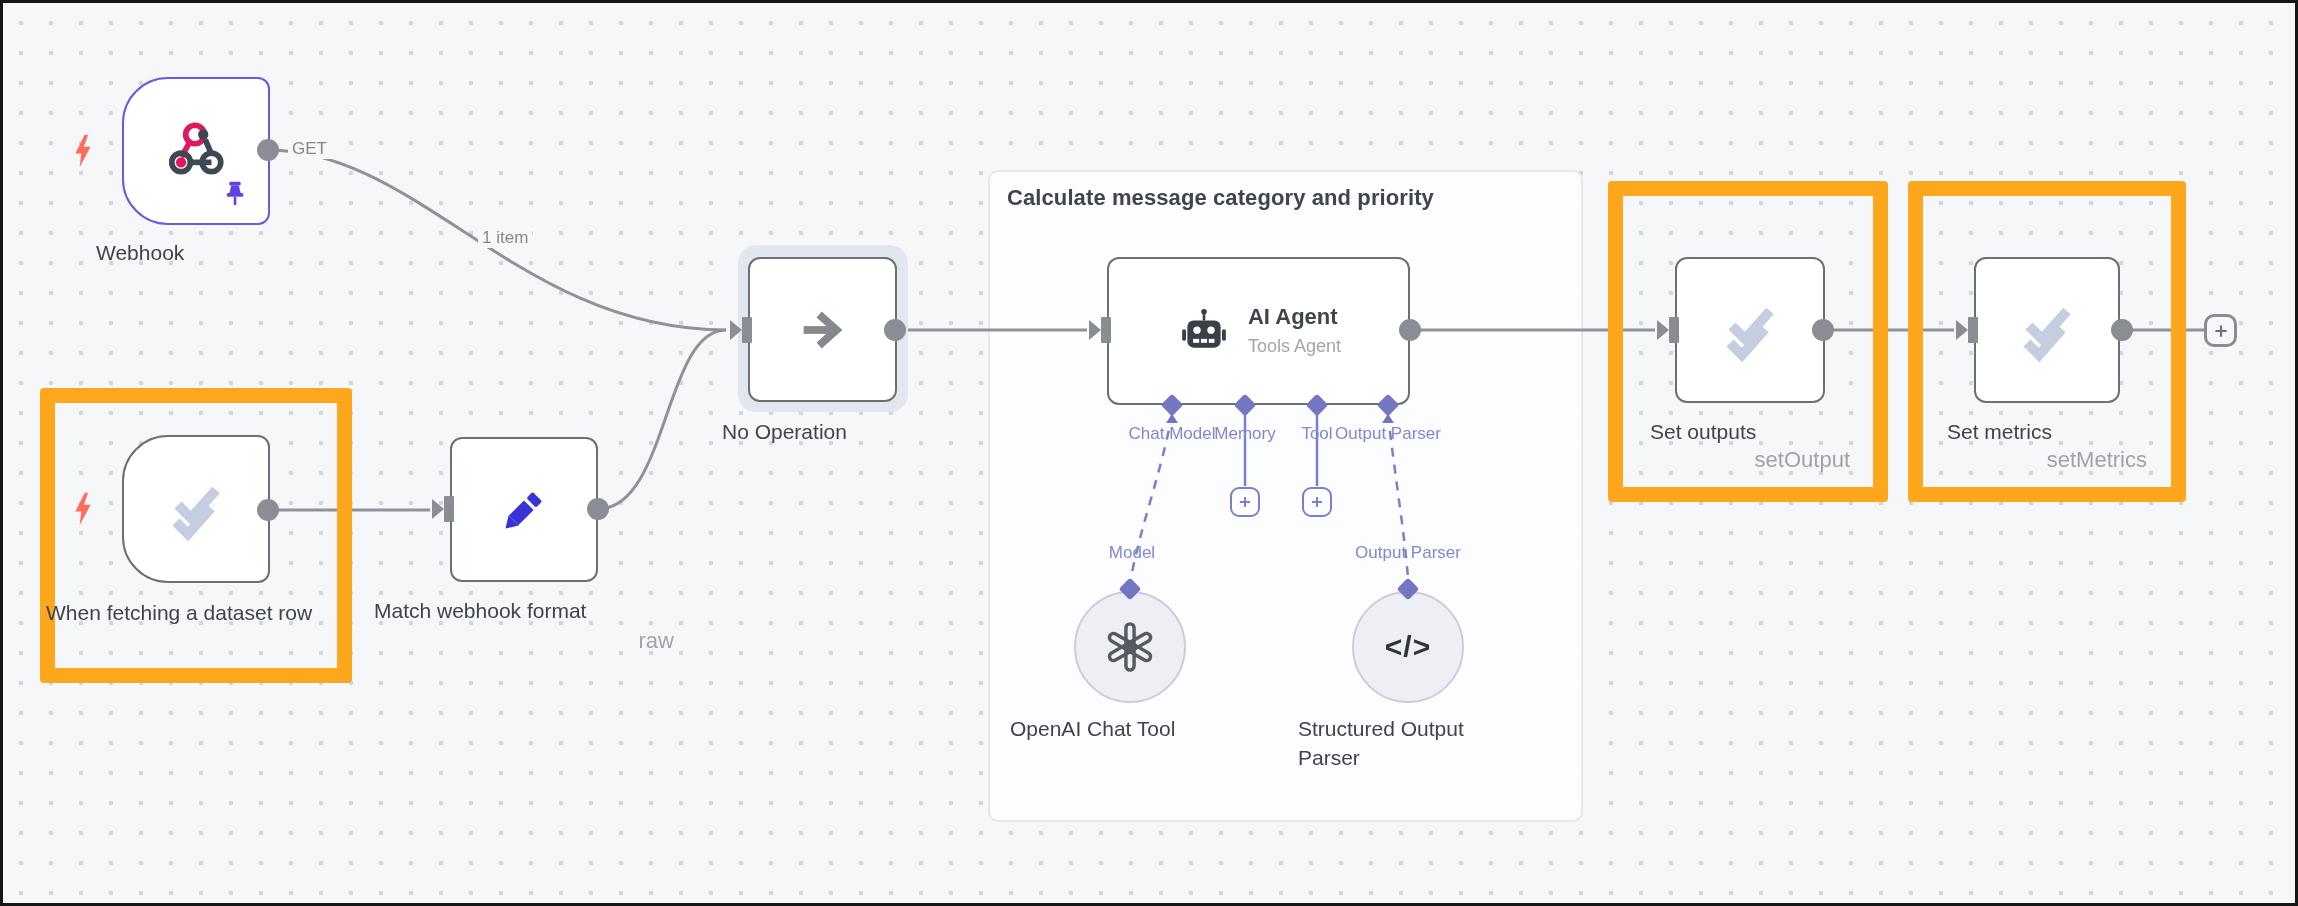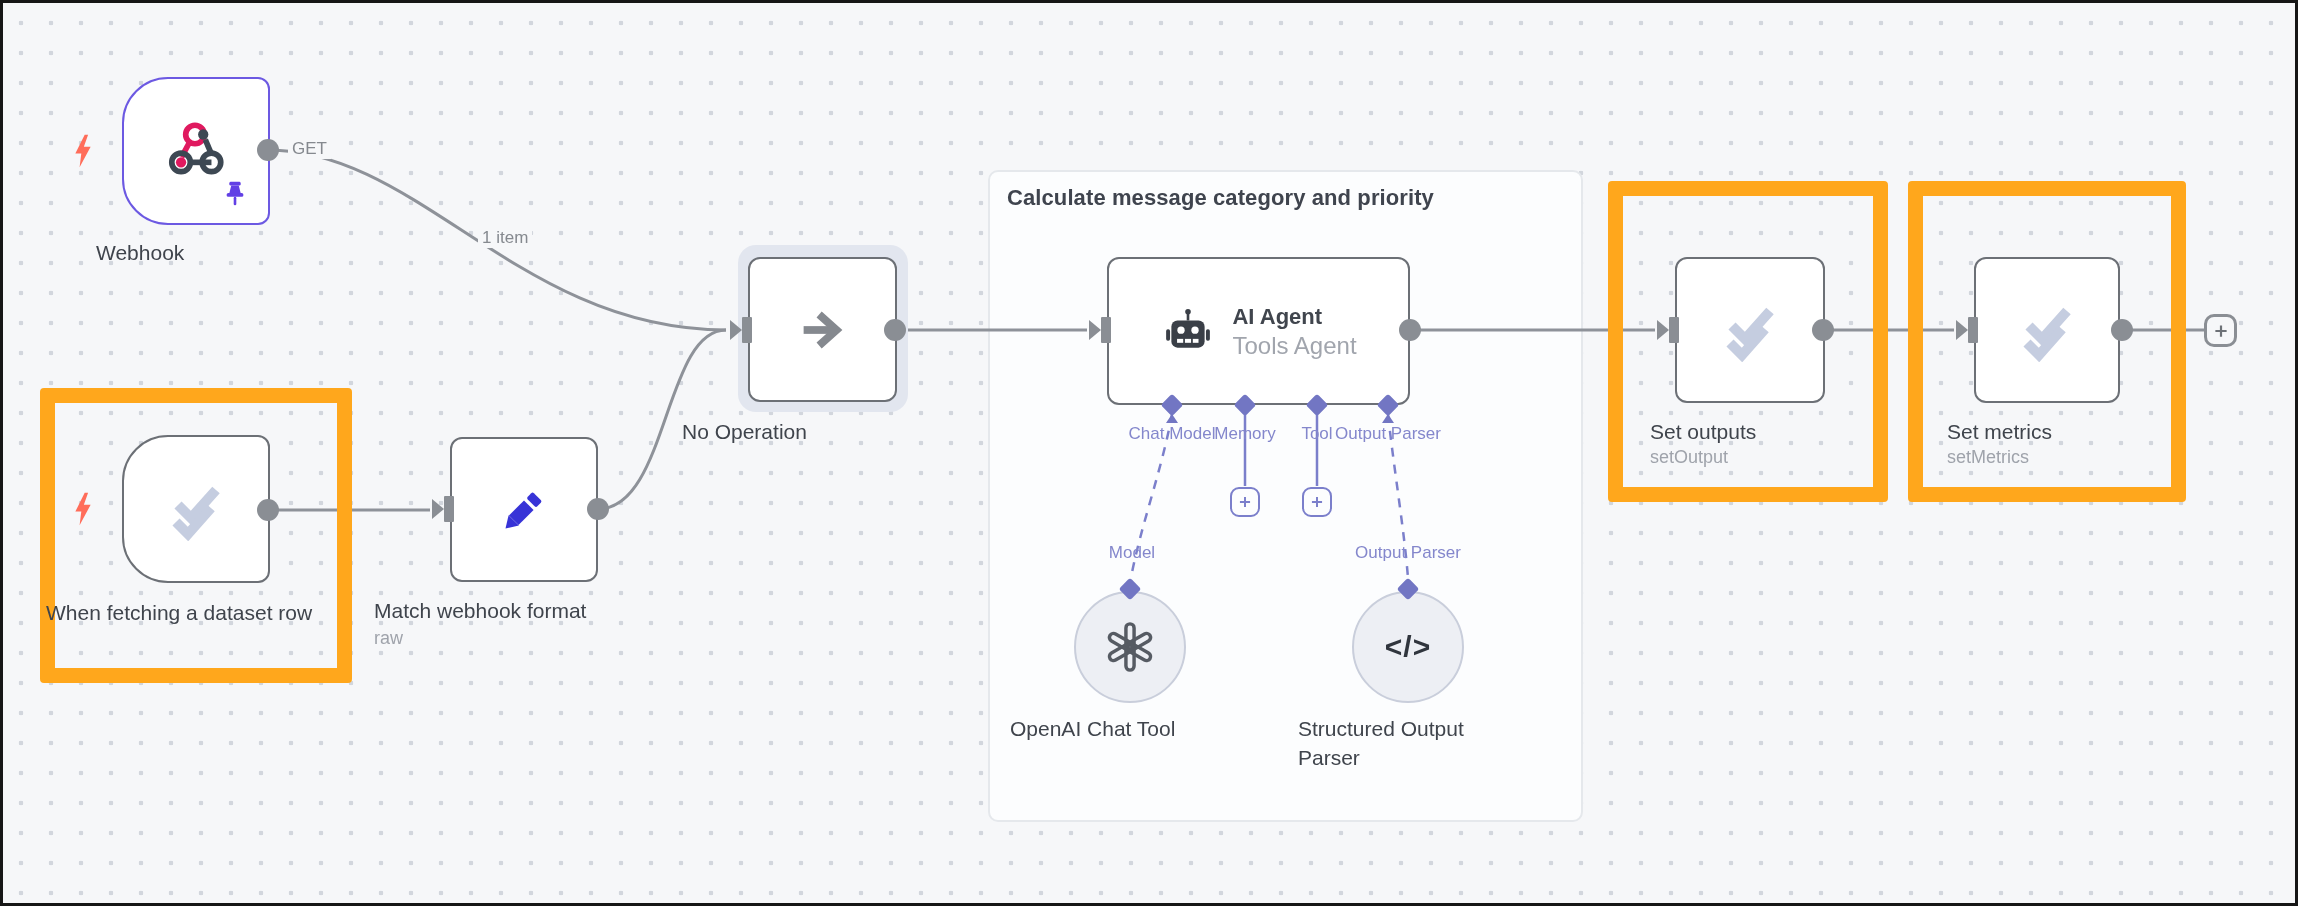--- a/index.html
+++ b/index.html
@@ -26,26 +26,26 @@
 
   
   .out-dot{position:absolute;width:22px;height:22px;border-radius:50%;background:#8a8e94;z-index:5;}
   .in-bar{position:absolute;width:10px;height:26px;background:#8a8e94;border-radius:1px;z-index:5;}
   .in-tri{position:absolute;width:0;height:0;border-top:10px solid transparent;border-bottom:10px solid transparent;border-left:12px solid #8a8e94;z-index:5;}
   .diamond{position:absolute;width:16px;height:16px;background:#7276c3;border-radius:3px;transform:rotate(45deg);z-index:5;}
   .up-tri{position:absolute;width:0;height:0;border-left:6px solid transparent;border-right:6px solid transparent;border-bottom:9px solid #7276c3;z-index:5;}
 
   
   .node-label{position:absolute;font-size:21px;font-weight:500;color:#3f444c;text-align:left;line-height:29px;z-index:5;}
-  .node-sub{position:absolute;font-size:18px;color:#9fa3ab;text-align:left;z-index:5;}
+  .node-sub{position:absolute;font-size:22px;color:#9fa3ab;text-align:right;z-index:5;}
   .edge-label{position:absolute;font-size:17px;color:#85898f;background:#f6f7f9;padding:0 4px;z-index:5;white-space:nowrap;}
   .port-label{position:absolute;font-size:17px;color:#8487cc;white-space:nowrap;transform:translateX(-50%);z-index:5;}
 
   .agent-title{font-size:22px;font-weight:600;color:#40454d;line-height:26px;}
-  .agent-sub{font-size:24px;color:#a1a5ad;line-height:24px;margin-top:4px;}
+  .agent-sub{font-size:18px;color:#a1a5ad;line-height:24px;margin-top:4px;}
 
   .plus-purple{position:absolute;width:30px;height:30px;border:2.5px solid #7b7fcb;border-radius:9px;background:#fcfdfe;box-sizing:border-box;display:flex;align-items:center;justify-content:center;z-index:5;}
   .plus-gray{position:absolute;left:2204px;top:314px;width:33px;height:33px;border:3px solid #8a8e94;border-radius:10px;background:#f6f7f9;box-sizing:border-box;display:flex;align-items:center;justify-content:center;z-index:5;}
 
   .bolt{position:absolute;z-index:5;}
   .pin{position:absolute;z-index:6;}
   .code-glyph{font-size:30px;font-weight:700;color:#30353d;letter-spacing:1px;}
 </style>
 </head>
 <body>
@@ -142,21 +142,21 @@
   <div class="in-bar" style="left:742px;top:317px;"></div>
   <div class="node" style="left:748px;top:257px;width:149px;height:145px;">
     <svg width="62" height="62" viewBox="0 0 64 64">
       <g fill="none" stroke="#85898f" stroke-width="8">
         <path d="M12 32 H42"></path>
         <path d="M28 16 L46 32 L28 48"></path>
       </g>
     </svg>
   </div>
   <div class="out-dot" style="left:884px;top:319px;"></div>
-  <div class="node-label" style="left:682px;top:417px;width:200px;">No Operation</div>
+  <div class="node-label" style="left:722px;top:417px;width:200px;">No Operation</div>
 
   <div class="in-tri" style="left:1089px;top:320px;"></div>
   <div class="in-bar" style="left:1101px;top:317px;"></div>
   <div class="node" style="left:1107px;top:257px;width:303px;height:148px;gap:16px;">
     <svg width="56" height="56" viewBox="0 0 64 64">
       <g fill="#3a3f47">
         <rect x="30.5" y="11" width="3" height="9"></rect>
         <circle cx="32" cy="10" r="3.2"></circle>
         <rect x="13" y="20" width="38" height="31" rx="7"></rect>
         <rect x="7" y="30" width="4.5" height="13" rx="2"></rect>

